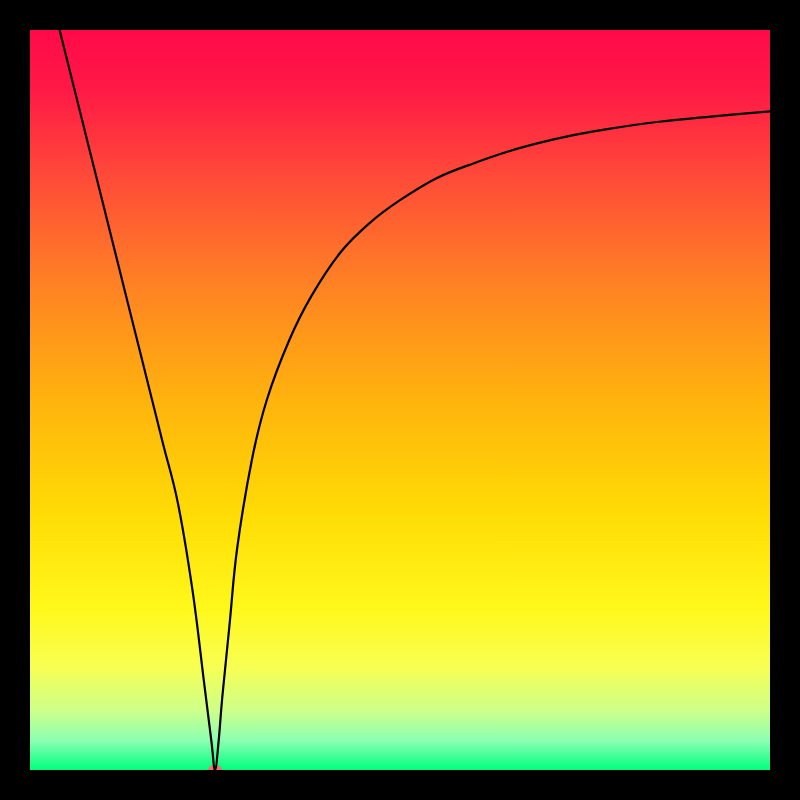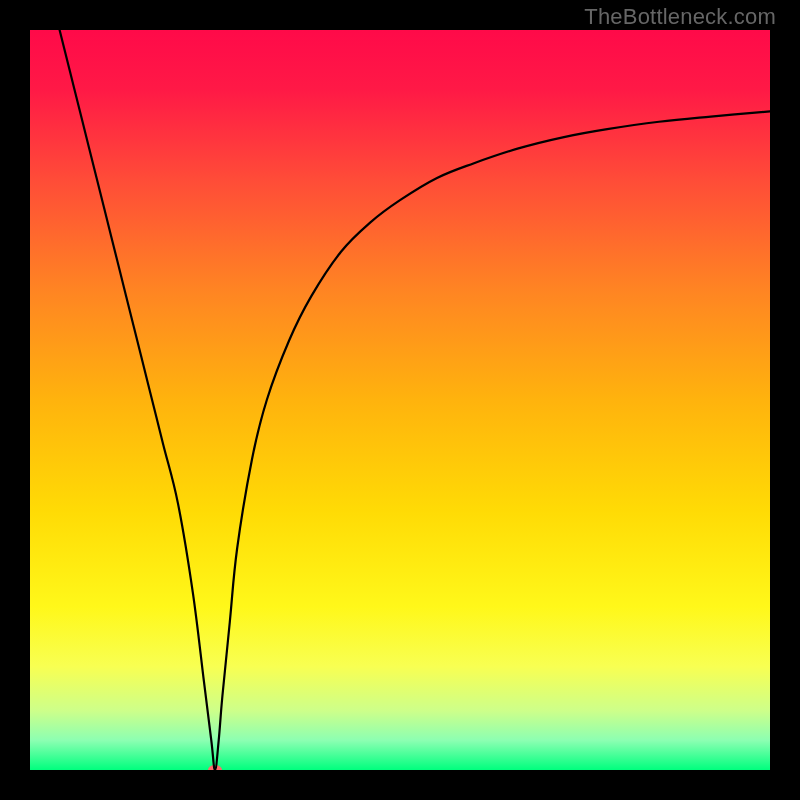--- a/index.html
+++ b/index.html
@@ -34,21 +34,20 @@
     height: 740px;
   }
   svg {
     display: block;
   }
 </style>
 </head>
 <body>
 
 <div class="outer">
-  <div class="watermark">TheBottleneck.com</div>
 
   <div class="plot-area">
     <svg id="chart-svg" width="740" height="740" viewBox="0 0 740 740">
       <defs>
         <linearGradient id="bg-grad" x1="0" y1="0" x2="0" y2="1">
             <stop offset="0%" stop-color="#ff0a49"></stop>
             <stop offset="8%" stop-color="#ff1946"></stop>
             <stop offset="20%" stop-color="#ff4b38"></stop>
             <stop offset="35%" stop-color="#ff8423"></stop>
             <stop offset="50%" stop-color="#ffb30d"></stop>

